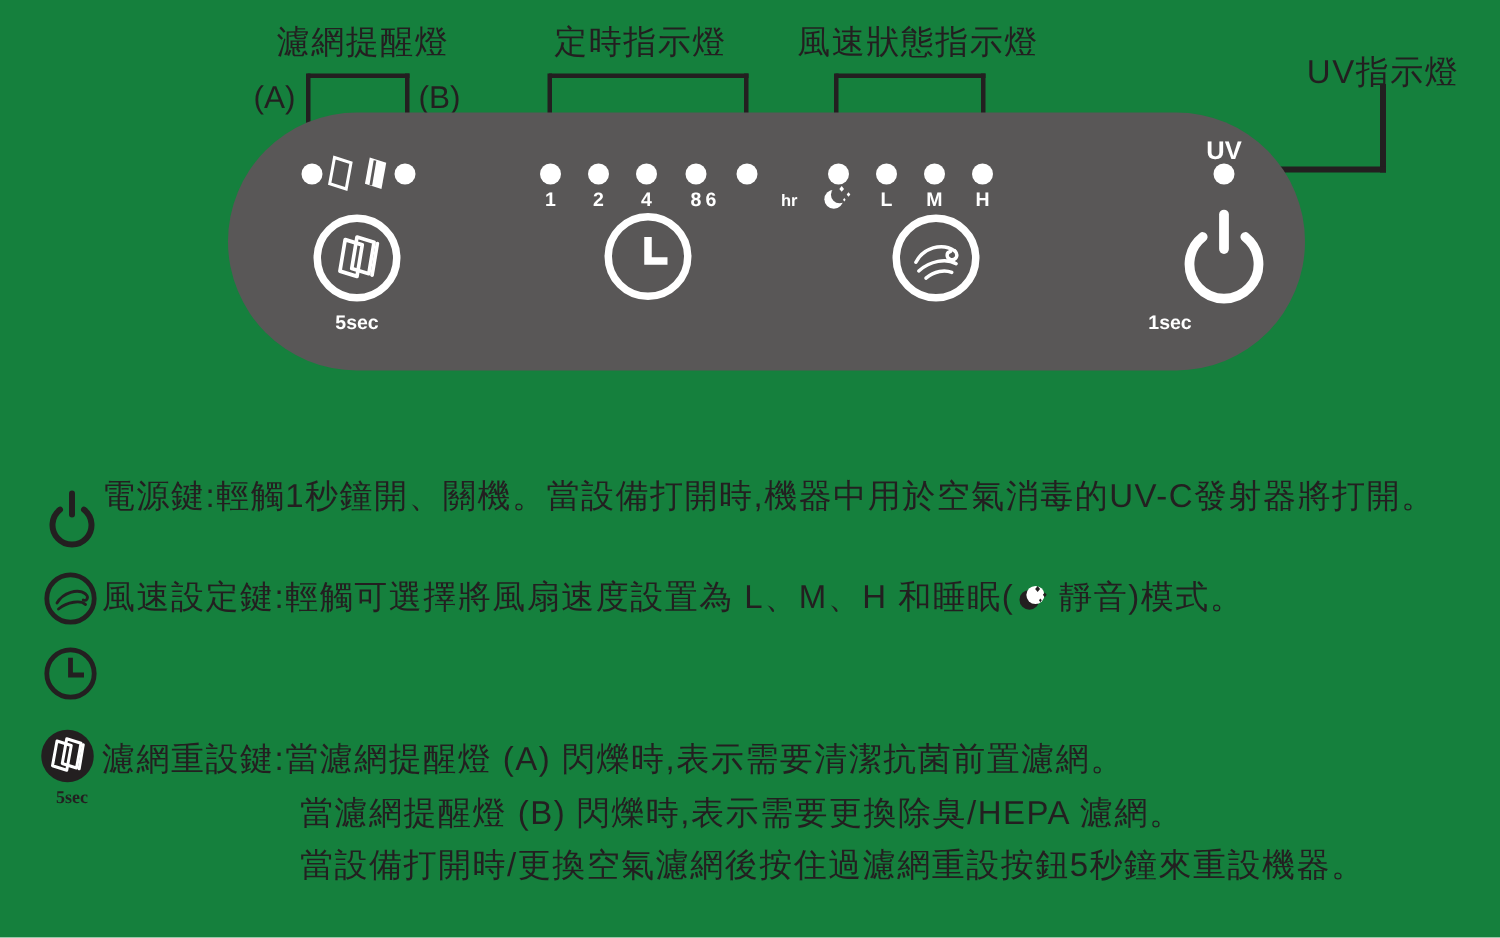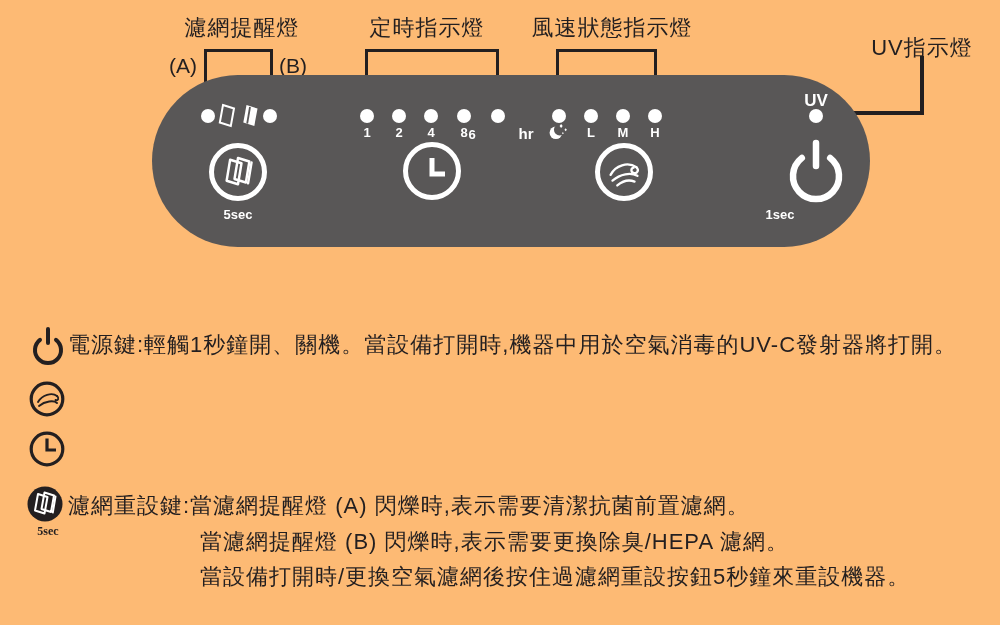--- a/index.html
+++ b/index.html
@@ -1,29 +1,29 @@
 <!DOCTYPE html>
 <html><head>
 <meta charset="utf-8">
 <style>
   html,body{margin:0;padding:0;background:#fff;}
-  .stage{position:relative;width:1000px;height:625px;background:#fdba74;overflow:hidden;
+  .stage{position:relative;width:1000px;height:625px;background:#15803d;overflow:hidden;
          font-family:"Liberation Sans","DejaVu Sans",sans-serif;color:#231f20;}
   .abs{position:absolute;}
   
   .callout-label{position:absolute;font-size:22px;letter-spacing:1px;color:#231f20;
                  transform:translateX(-50%);white-space:nowrap;}
   .ab-label{position:absolute;font-size:21px;color:#231f20;transform:translateX(-50%);white-space:nowrap;}
   .cline{position:absolute;background:#231f20;}
   
   .panel{position:absolute;left:152px;top:75px;width:718px;height:172px;
          background:#595757;border-radius:86px;}
   .dot{position:absolute;width:14px;height:14px;border-radius:50%;background:#fff;}
   .tick{position:absolute;color:#fff;font-weight:bold;font-size:13px;transform:translateX(-50%);white-space:nowrap;}
-  .tick .unit{font-size:15px;font-weight:bold;margin-left:1px;padding-left:42px;}
+  .tick .unit{font-size:11px;font-weight:bold;margin-left:1px;padding-left:42px;}
   .btn-circle{position:absolute;width:58px;height:58px;box-sizing:border-box;border:5px solid #fff;
               border-radius:50%;background:transparent;display:flex;align-items:center;justify-content:center;padding:0;cursor:pointer;}
   .hold{position:absolute;color:#fff;font-weight:bold;font-size:13px;transform:translateX(-50%);white-space:nowrap;}
   .uv-text{position:absolute;color:#fff;font-weight:bold;font-size:17px;transform:translateX(-50%);}
   
   .instr{position:absolute;font-size:22px;letter-spacing:1px;white-space:nowrap;color:#231f20;line-height:28px;}
   .instr .moon-inline{display:inline-block;vertical-align:-3px;margin:0 6px 0 2px;}
   .icon-slot{position:absolute;}
   .hold-dark{position:absolute;font-family:"Liberation Serif","DejaVu Serif",serif;font-weight:bold;
              font-size:12px;color:#231f20;transform:translateX(-50%);white-space:nowrap;}
@@ -126,28 +126,35 @@
         <path d="M30 5 L30 28" stroke="#fff" stroke-width="6.5" stroke-linecap="round"></path>
       </svg>
     </button>
     <div class="hold" style="left:628px;top:132px">1sec</div>
   </div>
 
   <svg class="icon-slot" style="left:30px;top:326px" width="36" height="40" viewBox="0 0 36 40">
     <path d="M26 13.8 A13 13 0 1 1 10 13.8" fill="none" stroke="#231f20" stroke-width="4" stroke-linecap="round"></path>
     <path d="M18 3 L18 17" stroke="#231f20" stroke-width="4" stroke-linecap="round"></path>
   </svg>
-  <div class="instr" style="left:68px;top:331px">電源鍵:輕觸1秒鐘開、關機。當設備打開時,機器中用於空氣消毒的UV-C發射器將打開。</div>
+  <div class="instr" style="left:68px;top:317px">電源鍵:輕觸1秒鐘開、關機。當設備打開時,機器中用於空氣消毒的UV-C發射器將打開。</div>
 
   <svg class="icon-slot" style="left:28px;top:380px" width="38" height="38" viewBox="0 0 38 38">
     <circle cx="19" cy="19" r="15.8" fill="none" stroke="#231f20" stroke-width="3.2"></circle>
     <path d="M10 22 C14 15 24 12 29 16" fill="none" stroke="#231f20" stroke-width="1.9" stroke-linecap="round"></path>
     <path d="M29 16 C31.5 18 30 21 27.5 20" fill="none" stroke="#231f20" stroke-width="1.9" stroke-linecap="round"></path>
     <path d="M11 26 C17 21 26 20 29 23" fill="none" stroke="#231f20" stroke-width="1.9" stroke-linecap="round"></path>
   </svg>
+  <div class="instr" style="left:68px;top:384px"><span>風速設定鍵:輕觸可選擇將風扇速度設置為 L、M、H 和睡眠(</span><svg class="moon-inline" width="22" height="19" viewBox="0 0 24 20">
+        <circle cx="9" cy="11.5" r="7.2" fill="#231f20"></circle>
+        <circle cx="13.4" cy="8" r="6.6" fill="#ffffff"></circle>
+        <path d="M15 1.5 L16.8 3.7 L15 5.9 L13.2 3.7 Z" fill="#231f20"></path>
+        <path d="M20.2 6.2 L21.6 7.9 L20.2 9.6 L18.8 7.9 Z" fill="#231f20"></path>
+        <path d="M17 10.6 L18 11.9 L17 13.2 L16 11.9 Z" fill="#231f20"></path>
+      </svg><span>靜音)模式。</span></div>
 
   <svg class="icon-slot" style="left:28px;top:430px" width="38" height="38" viewBox="0 0 38 38">
     <circle cx="19" cy="19" r="15.8" fill="none" stroke="#231f20" stroke-width="3.2"></circle>
     <path d="M19 8.5 L19 20 L28 20" fill="none" stroke="#231f20" stroke-width="3.2"></path>
   </svg>
 
   <svg class="icon-slot" style="left:26px;top:485px" width="38" height="38" viewBox="0 0 38 38">
     <circle cx="19" cy="19" r="17.5" fill="#231f20"></circle>
     <path d="M12 9 L21.5 12 L18.5 28.5 L9 25.5 Z" fill="none" stroke="#fff" stroke-width="2" stroke-linejoin="round"></path>
     <path d="M18.5 7.5 L28 10.5 L25 27 L15.5 24 Z" fill="none" stroke="#fff" stroke-width="2" stroke-linejoin="round"></path>

